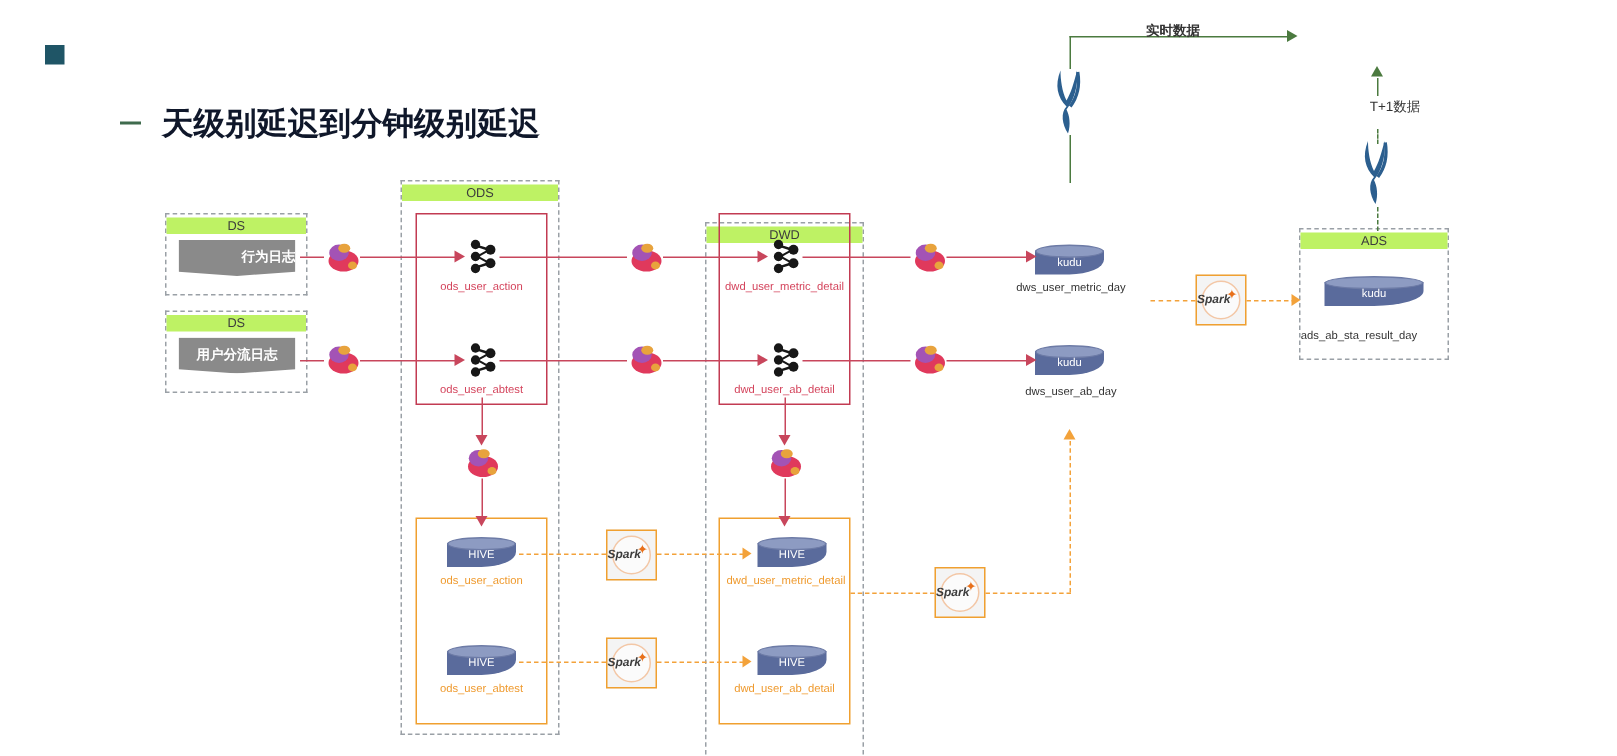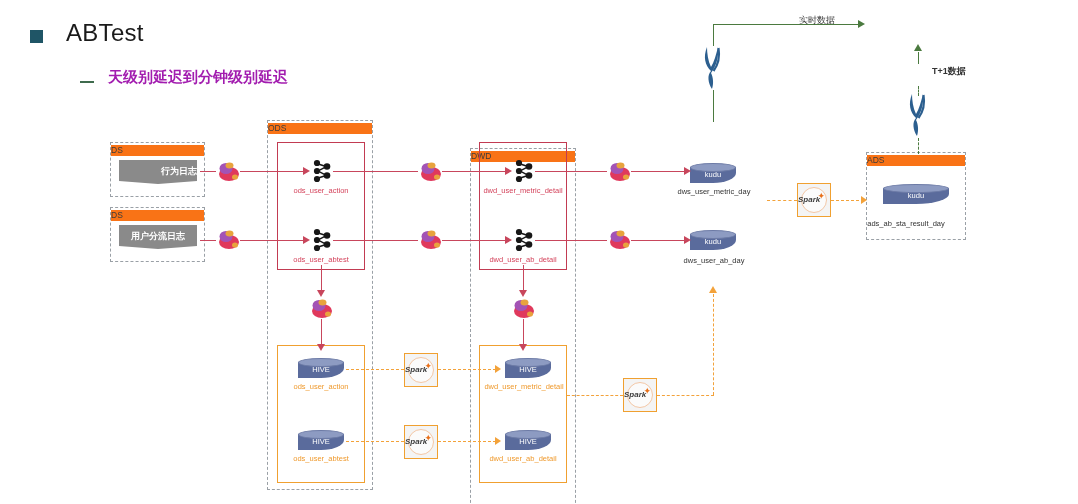--- a/index.html
+++ b/index.html
@@ -8,26 +8,26 @@
     background:#ffffff;
     font-family:"Liberation Sans","DejaVu Sans",sans-serif;
     position:relative;overflow:hidden;
   }
   #slide{position:absolute;left:0;top:0;width:1078px;height:504px;}
 
   
   .bullet-sq{position:absolute;left:30px;top:30px;width:13px;height:13px;background:#1f5566;}
   .title{position:absolute;left:66px;top:19px;font-size:24px;color:#1a1a1a;letter-spacing:.3px;}
   .dash-mark{position:absolute;left:80px;top:81px;width:14px;height:2px;background:#3f6b4d;}
-  .subtitle{position:absolute;left:108px;top:68px;font-size:15px;color:#a21caf;font-weight:bold;}
+  .subtitle{position:absolute;left:108px;top:68px;font-size:21px;color:#0f172a;font-weight:bold;}
 
   
   .zone{position:absolute;border:1.4px dashed #9aa0a6;box-sizing:border-box;}
-  .zone-label{position:absolute;top:-1px;left:0;width:100%;
-    font-size:8.5px;color:#3c3c3c;background:#f97316;line-height:11px;}
+  .zone-label{position:absolute;top:-1px;left:0;width:100%;text-align:center;
+    font-size:8.5px;color:#3c3c3c;background:#bef264;line-height:11px;}
   .zone > .zone-label{top:2px;}
   .redbox{position:absolute;border:1.6px solid #c23b52;box-sizing:border-box;}
   .orangebox{position:absolute;border:1.6px solid #f0a030;box-sizing:border-box;}
 
   .caption{position:absolute;font-size:7.5px;white-space:nowrap;text-align:center;}
   .cap-red{color:#d4445c;}
   .cap-orange{color:#ef9a2e;}
   .cap-dark{color:#333333;}
 
   
@@ -72,21 +72,20 @@
   .kafka{position:absolute;width:22px;height:24px;}
   .flink{position:absolute;width:24px;height:22px;}
   .presto{position:absolute;width:30px;height:46px;}
 </style>
 </head>
 <body>
 
 <div id="slide">
 
   <div class="bullet-sq"></div>
-  <div class="title">ABTest</div>
   <div class="dash-mark"></div>
   <div class="subtitle">天级别延迟到分钟级别延迟</div>
 
   <div class="zone" style="left:110px;top:142px;width:95px;height:55px;">
     <div class="zone-label">DS</div>
   </div>
   <div class="ribbon" style="left:119px;top:160px;text-align:right;">行为日志</div>
 
   <div class="zone" style="left:110px;top:207px;width:95px;height:55px;">
     <div class="zone-label">DS</div>
@@ -363,21 +362,21 @@
   <div class="arw arw-u-or" style="left:708.5px;top:286px;"></div>
 
   <div class="ln ln-h-or" style="left:767px;top:200px;width:30px;"></div>
   <div class="ln ln-h-or" style="left:831px;top:200px;width:33px;"></div>
   <div class="arw arw-r-or" style="left:861px;top:196px;"></div>
 
   <div class="ln ln-v-gr" style="left:713px;top:90px;height:32px;"></div>
   <div class="ln ln-v-gr" style="left:713px;top:24px;height:22px;"></div>
   <div class="ln ln-h-gr" style="left:713px;top:24px;width:148px;"></div>
   <div class="arw arw-r-gr" style="left:858px;top:19.5px;"></div>
-  <div class="caption cap-dark" style="left:782px;top:14px;width:70px;font-size:9px;font-weight:normal;">实时数据</div>
+  <div class="caption cap-dark" style="left:747px;top:14px;width:70px;font-size:9px;font-weight:bold;">实时数据</div>
 
   <div class="ln ln-v-grd" style="left:918px;top:138px;height:16px;"></div>
   <div class="ln ln-v-grd" style="left:918px;top:86px;height:10px;"></div>
-  <div class="caption cap-dark" style="left:919px;top:65px;width:60px;font-size:9px;font-weight:bold;">T+1数据</div>
+  <div class="caption cap-dark" style="left:900px;top:65px;width:60px;font-size:9px;font-weight:normal;">T+1数据</div>
   <div class="ln ln-v-gr" style="left:918px;top:52px;height:12px;"></div>
   <div class="arw arw-u-gr" style="left:913.5px;top:44px;"></div>
 
 </div>
 
 </body></html>

